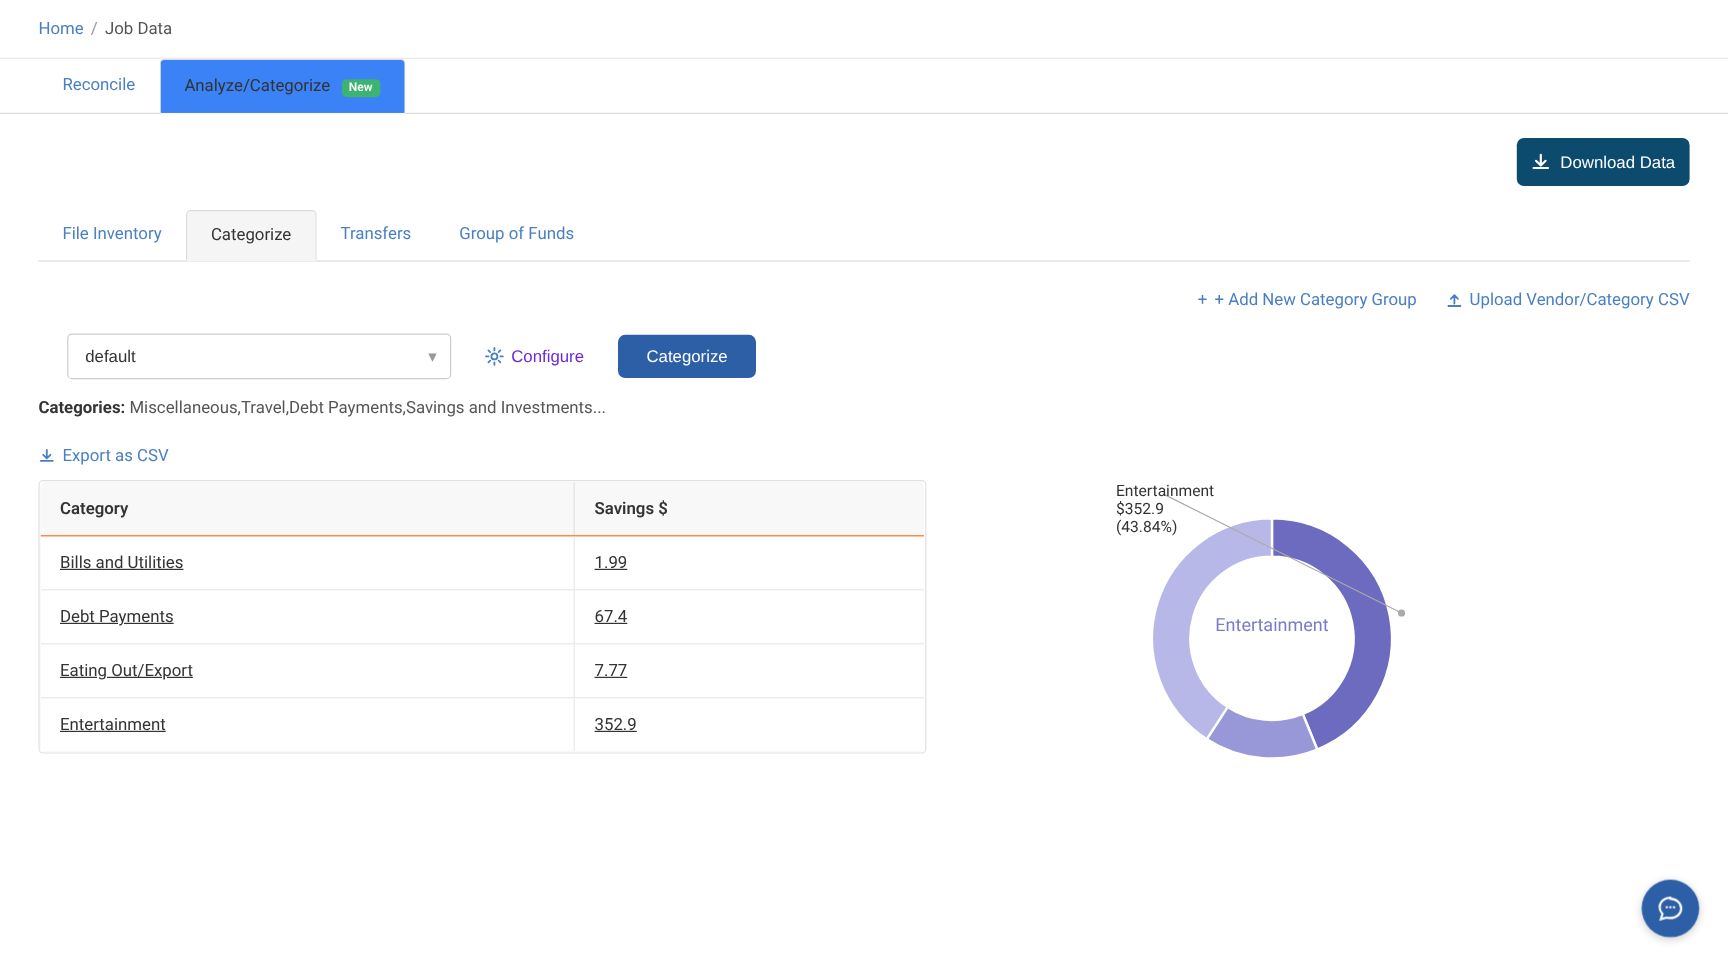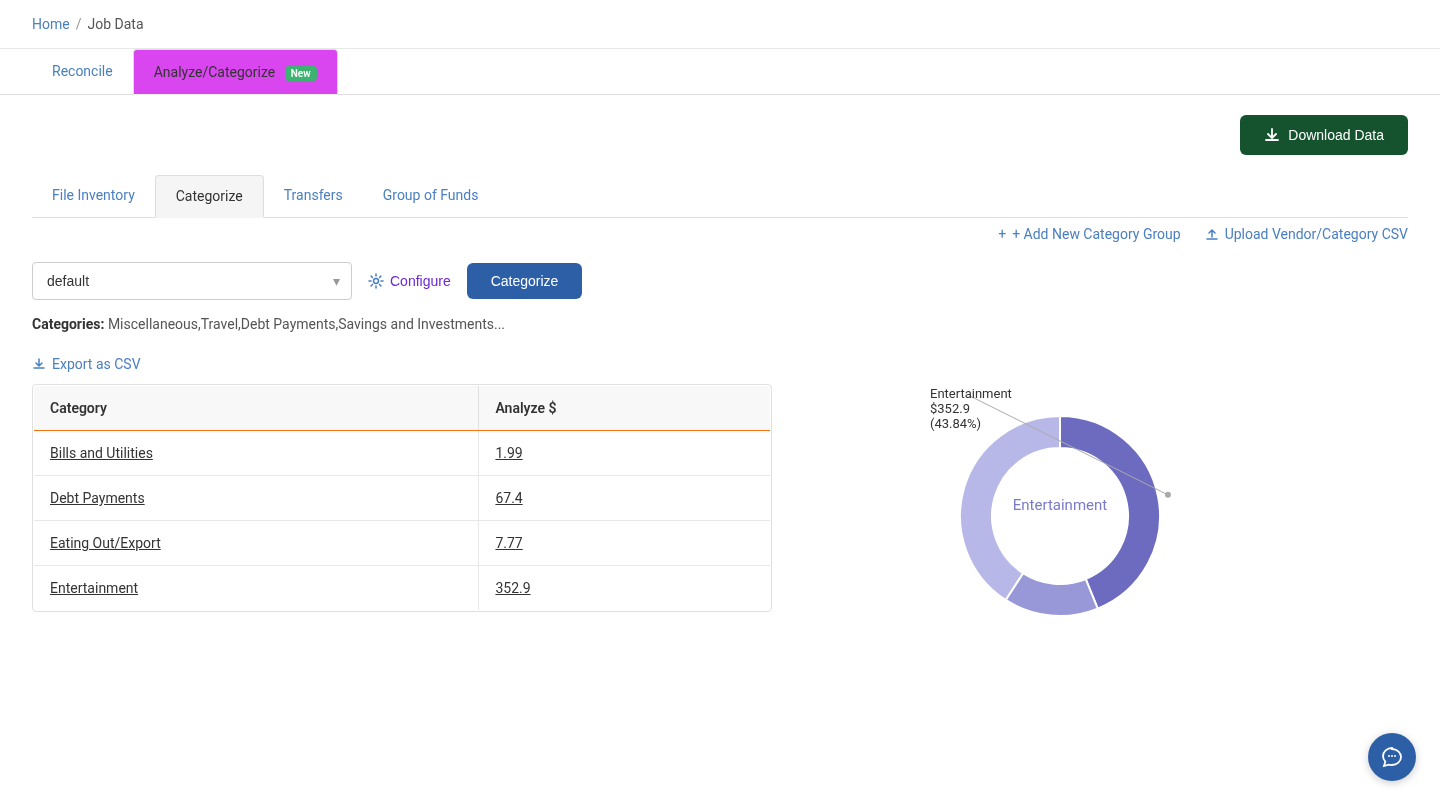--- a/index.html
+++ b/index.html
@@ -26,21 +26,21 @@
     }
     .top-tab {
       padding: 14px 20px;
       cursor: pointer;
       font-size: 14px;
       border-bottom: 2px solid transparent;
       margin-bottom: -1px;
       color: #666;
     }
     .top-tab.active {
-      background: #d946ef;
+      background: #3b82f6;
       border: 1px solid #ddd;
       border-bottom: 1px solid #f5f5f5;
       border-radius: 4px 4px 0 0;
       color: #333;
     }
     .top-tab.link-style {
       color: #4a7fc1;
       border-bottom: none;
     }
     .new-badge {
@@ -58,37 +58,37 @@
       padding: 20px 32px;
     }
 
     
     .download-row {
       display: flex;
       justify-content: flex-end;
       margin-bottom: 20px;
     }
     .download-btn {
-      background: #14532d;
+      background: #0c4a6e;
       color: white;
       border: none;
-      padding: 12px 24px;
+      padding: 12px 12px;
       border-radius: 6px;
       cursor: pointer;
       font-size: 14px;
       display: flex;
       align-items: center;
       gap: 8px;
     }
 
     
     .sub-tabs {
       display: flex;
       border-bottom: 1px solid #ddd;
-      margin-bottom: 8px;
+      margin-bottom: 24px;
       gap: 0;
     }
     .sub-tab {
       padding: 12px 20px;
       cursor: pointer;
       font-size: 14px;
       color: #666;
       border-bottom: 2px solid transparent;
     }
     .sub-tab.active {
@@ -119,22 +119,23 @@
       display: flex;
       align-items: center;
       gap: 6px;
       text-decoration: none;
     }
 
     
     .controls-row {
       display: flex;
       align-items: center;
-      gap: 16px;
+      gap: 28px;
       margin-bottom: 16px;
+      margin-left: 24px;
     }
     .dropdown-container {
       position: relative;
       width: 320px;
     }
     .dropdown-select {
       width: 100%;
       padding: 10px 14px;
       border: 1px solid #ccc;
       border-radius: 4px;
@@ -375,21 +376,21 @@
           <path d="M7 9V2M4 6l3 3 3-3M2 11h10" stroke="#4a7fc1" stroke-width="1.5" stroke-linecap="round" stroke-linejoin="round"></path>
         </svg>
         <span>Export as CSV</span>
       </div>
 
       <div class="table-wrapper">
         <table class="data-table">
           <thead>
             <tr>
               <th>Category</th>
-              <th>Analyze $</th>
+              <th>Savings $</th>
             </tr>
           </thead>
           <tbody id="table-body">
           <tr>
     <td>Bills and Utilities</td>
     <td>1.99</td>
   </tr>
               <tr>
     <td>Debt Payments</td>
     <td>67.4</td>

